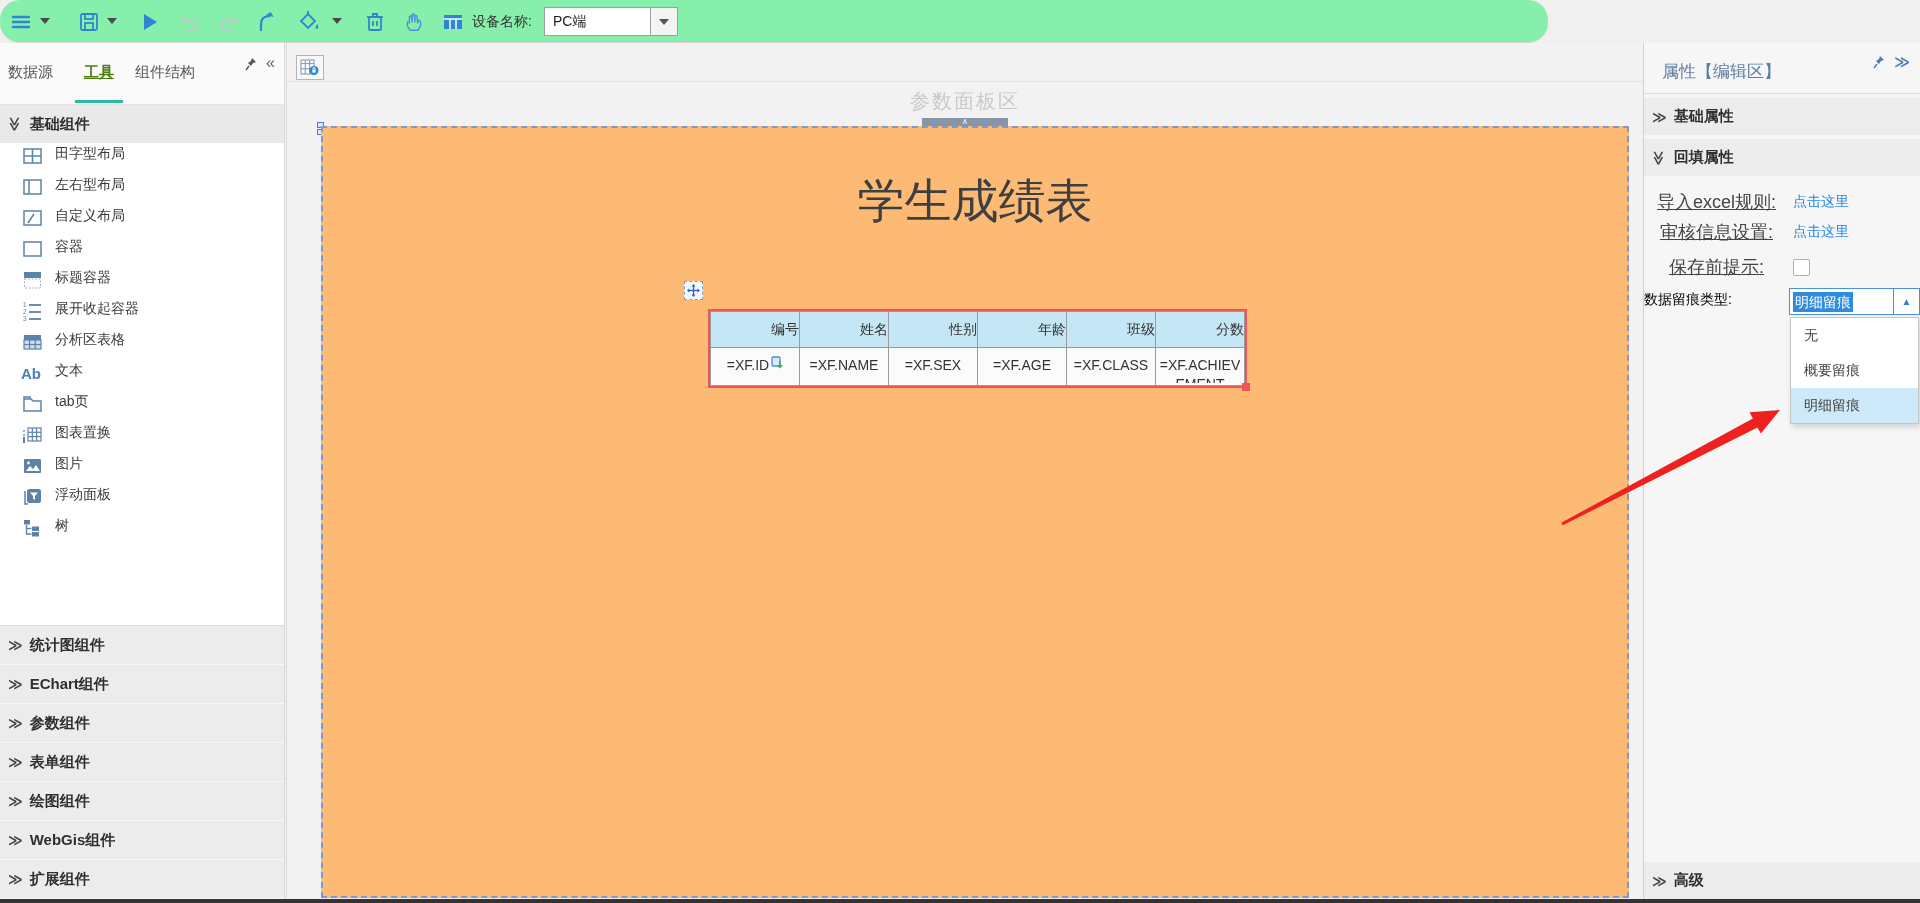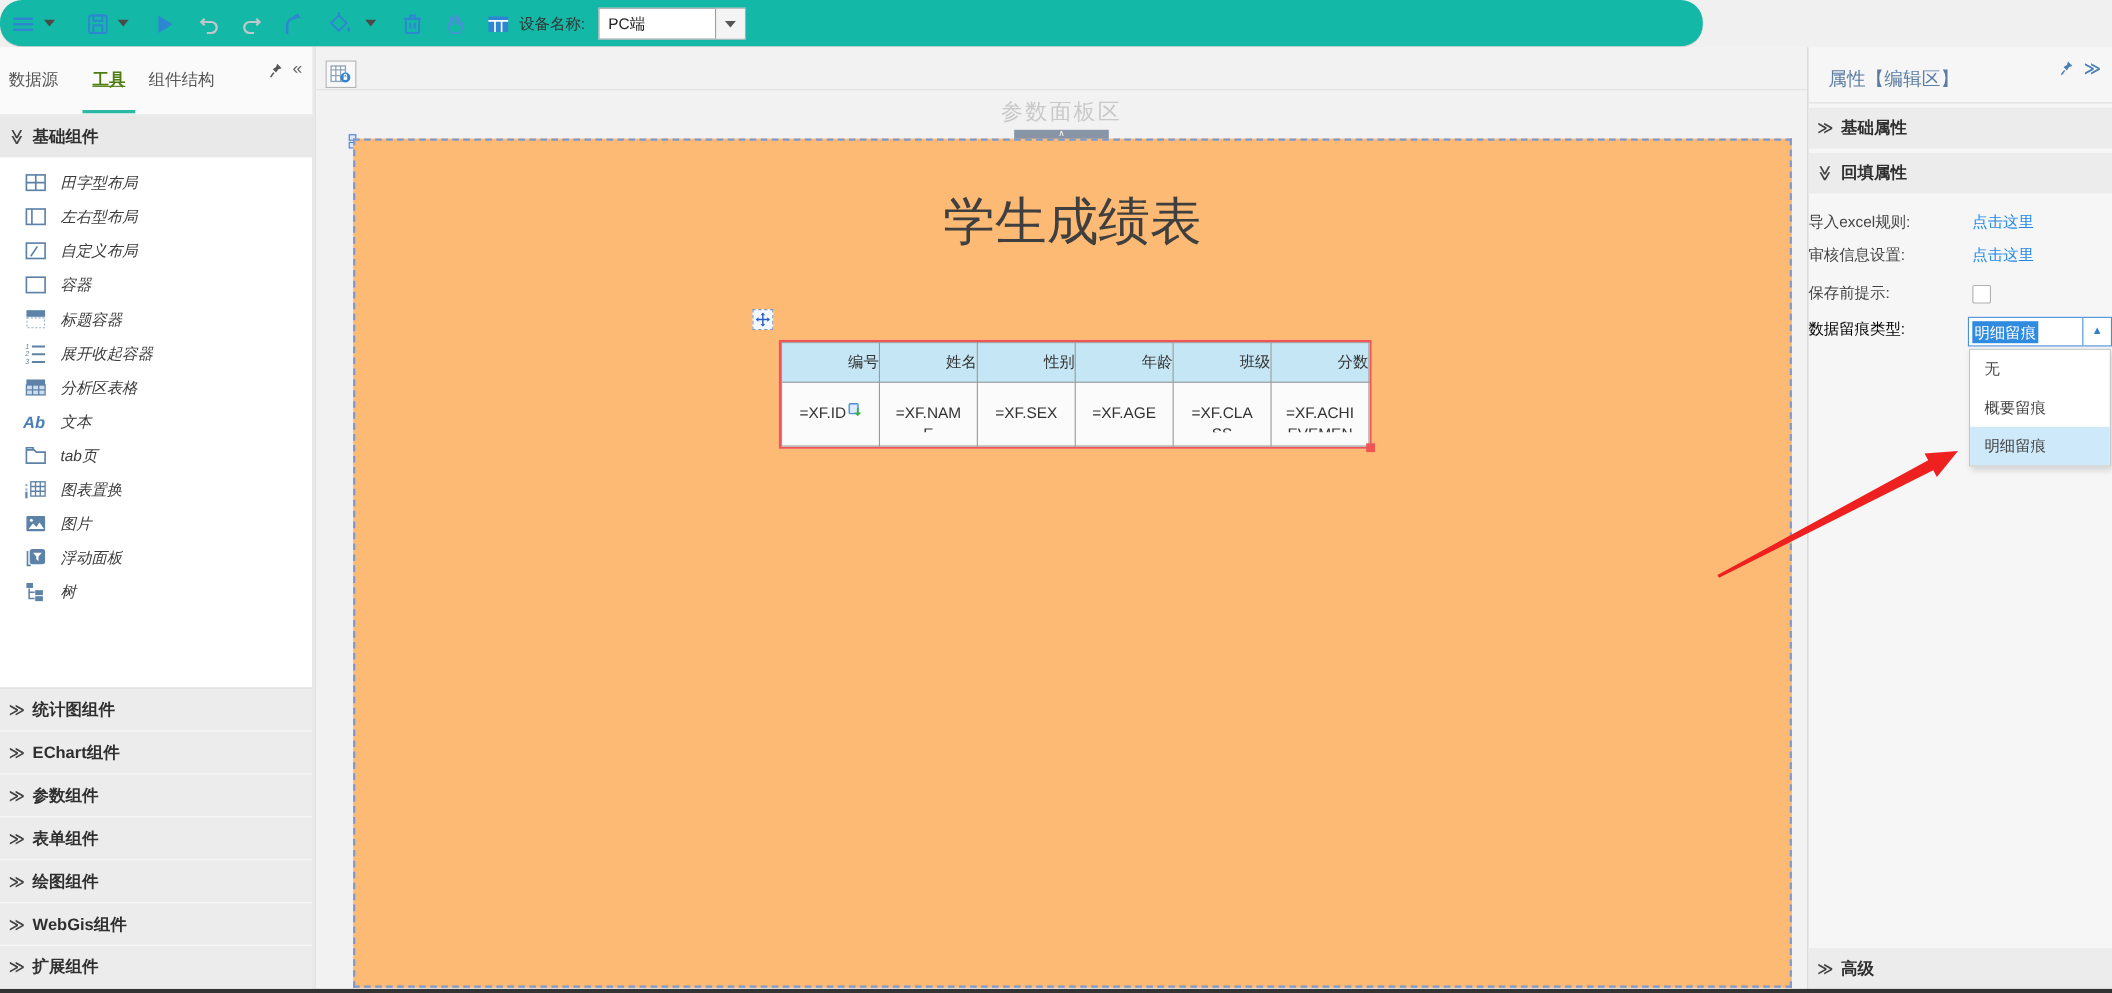--- a/index.html
+++ b/index.html
@@ -2,21 +2,21 @@
 <html><head>
 <meta charset="utf-8">
 <style>
   * { margin:0; padding:0; box-sizing:border-box; }
   html,body { width:1920px; height:903px; overflow:hidden; }
   body { font-family:"Liberation Sans","DejaVu Sans",sans-serif; background:#f0f0f0; }
   #app { position:relative; width:1920px; height:903px; background:#f0f0f0; }
 
   
   #toolbar { position:absolute; left:0; top:0; width:1548px; height:43px;
-             background:#14b8a6; border-bottom:1px solid #d5d5d5;border-radius:20px; }
+             background:#86efac; border-bottom:1px solid #d5d5d5;border-radius:20px; }
   .tbtn { position:absolute; top:9px; width:26px; height:26px; display:flex;
           align-items:center; justify-content:center; cursor:pointer; }
   .tcaret { position:absolute; top:18px; width:0; height:0;
             border-left:5px solid transparent; border-right:5px solid transparent;
             border-top:6px solid #4a4a4a; }
   .tb-label { position:absolute; left:472px; top:0; height:42px; line-height:42px;
               font-size:14px; color:#333; }
   .tb-select { position:absolute; left:544px; top:7px; width:134px; height:29px;
                background:#fff; border:1px solid #9aa0a6; display:flex; }
   .tb-select .val { flex:1; font-size:14px; color:#222; line-height:27px; padding-left:8px; }
@@ -33,21 +33,21 @@
   .ltab.active { color:#4d7c0f; font-weight:bold;text-decoration:underline; }
   .ltab-underline { position:absolute; left:75px; top:57px; width:48px; height:3px; background:#2cb9a4; }
   .lpin { position:absolute; left:245px; top:14px; }
   .lcollapse { position:absolute; left:266px; top:11px; font-size:16px; color:#666; cursor:pointer; }
   .sec-head { display:flex; align-items:center; font-size:15px; font-weight:bold; color:#2f2f2f; }
   #basic-head { position:absolute; left:0; top:62px; width:100%; height:38px;
                 background:#e9e9e9; padding-left:8px; cursor:pointer; }
   .chev { font-size:14px; font-weight:bold; color:#444; margin-right:7px; display:inline-block; }
   .chev.down { transform:rotate(90deg); }
   #comp-list { position:absolute; left:0; top:102px; width:100%; }
-  .comp-item { height:31px; display:flex; align-items:flex-end; padding-left:21px; cursor:pointer;font-style:italic; }
+  .comp-item { height:31px; display:flex; align-items:flex-start; padding-left:21px; cursor:pointer; }
   .comp-item .ci { width:22px; height:21px; margin-right:12px; display:flex;
                    align-items:center; justify-content:center; }
   .comp-item .cl { font-size:14px; color:#3a3a3a; }
   #collapsed-secs { position:absolute; left:0; top:582px; width:100%; height:274px;
                     background:#ececec; border-top:1px solid #ddd; }
   .csec { height:39px; display:flex; align-items:center; padding-left:8px;
           border-bottom:1px solid #f7f7f7; cursor:pointer; font-size:15px;
           font-weight:bold; color:#2f2f2f; }
 
   
@@ -69,41 +69,41 @@
                    background:#dce8fa; margin-bottom:1px; }
   .page-title { margin-top:42px; text-align:center; font-size:47px; color:#3f3f3f; }
   #move-handle { position:absolute; left:397px; top:238px; width:19px; height:19px;
                  border:1px dashed #8899bb; background:#f3f7ff; display:flex;
                  align-items:center; justify-content:center; cursor:move; }
   #table-wrap { position:absolute; left:421px; top:266px; border:2px solid #f15454; background:#fff; }
   #xtable { border-collapse:collapse; table-layout:fixed; width:534px; }
   #xtable th { width:89px; height:36px; background:#c5e6f4; border:1px solid #9a9a9a;
                font-size:14px; font-weight:normal; color:#333; text-align:right; }
   #xtable td { width:89px; height:34px; background:#fbfbfb; border:1px solid #9a9a9a;
-               font-size:14px; color:#333; text-align:center; padding:12px; vertical-align:top; }
+               font-size:14px; color:#333; text-align:center; padding:2px; vertical-align:top; }
   .cellclip { height:33px; overflow:hidden; line-height:19px; padding-top:6px;
               word-break:break-all; }
   .cellclip.first { display:flex; justify-content:center; align-items:flex-start; gap:2px; }
   #resize-dot { position:absolute; right:-5px; bottom:-5px; width:8px; height:8px; background:#f15454; }
 
   
   #right-panel { position:absolute; left:1643px; top:43px; width:277px; height:856px;
                  background:#f6f6f6; border-left:1px solid #d0d0d0; }
   #rp-header { position:relative; height:51px; border-bottom:1px solid #ddd; }
   #rp-title { position:absolute; left:18px; top:17px; font-size:17px; color:#5b7ca3; }
   #rp-icons { position:absolute; right:10px; top:10px; display:flex; gap:8px; align-items:center; }
   #rp-icons .rchev { font-size:15px; font-weight:bold; color:#4a7fb5; cursor:pointer; }
   .rp-sec { position:absolute; left:0; width:100%; height:37px; background:#ececec;
             display:flex; align-items:center; padding-left:8px; font-size:15px;
             font-weight:bold; color:#2f2f2f; cursor:pointer; }
   #rp-sec-basic { top:55px; }
   #rp-sec-backfill { top:96px; }
   #rp-sec-advanced { top:819px; }
   .prop-row { position:absolute; left:0; width:100%; height:22px; display:flex; align-items:center; }
-  .prop-label { width:145px; text-align:left; font-size:14px; color:#444; }
+  .prop-label { width:145px; text-align:center; font-size:18px; color:#444;text-decoration:underline; }
   .prop-link { margin-left:4px; font-size:14px; color:#2288e8; cursor:pointer; }
   #row-excel { top:148px; } #row-audit { top:178px; } #row-savetip { top:213px; }
   .cbx { margin-left:4px; width:17px; height:17px; background:#fff;
          border:1px solid #b0b0b0; border-radius:2px; cursor:pointer; }
   #trace-label { position:absolute; left:0; top:248px; width:145px; text-align:left;
                  font-size:14px; color:#000000; }
   #trace-select { position:absolute; left:145px; top:245px; width:131px; height:27px;
                   background:#fff; border:1px solid #4a90d9; display:flex; cursor:pointer; }
   #trace-select .tval { flex:1; display:flex; align-items:center; padding-left:3px; }
   #trace-select .tval span { background:#2f8be0; color:#fff; font-size:14px;

